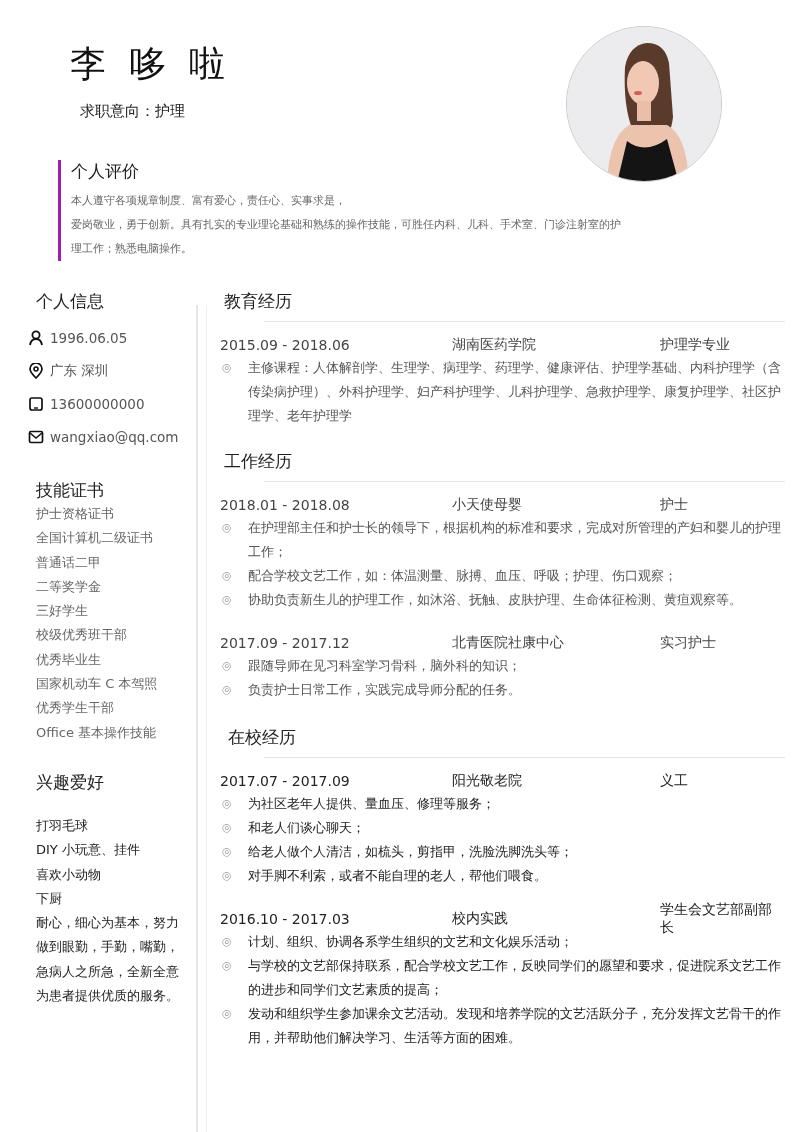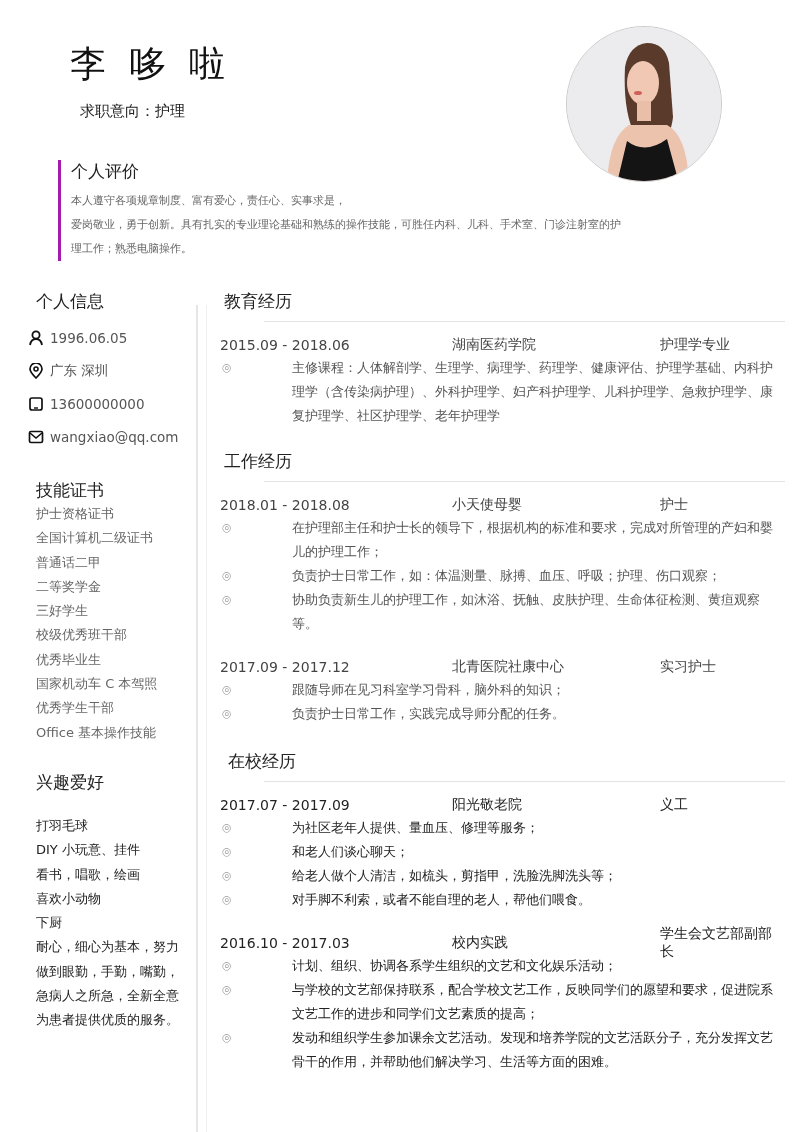--- a/index.html
+++ b/index.html
@@ -30,21 +30,21 @@
 
   .right { position: absolute; left: 220px; top: 290px; width: 565px; }
   .sec-title { font-size: 17px; color: #222; padding-left: 4px; }
   .sec-rule { margin-left: 44px; height: 1px; background: #e3e3e3; margin-top: 8px; margin-bottom: 12px; }
   .entry-head { display: flex; font-size: 14px; color: #444; height: 22px; align-items: center; }
   .entry-head .date { width: 200px; }
   .entry-head .org { width: 240px; padding-left: 32px; }
   .entry-head .role { flex: 1; }
   .bullet { display: flex; font-size: 13px; color: #555; line-height: 24px; }
   .bullet .dot { width: 28px; flex: none; color: #999; font-size: 11px; padding-left: 2px; }
-  .bullet .txt { flex: 1; margin-left: 44px; }
+  .bullet .txt { flex: 1; }
   .dark .bullet { color: #222; }
   .dark .entry-head { color: #222; }
 </style>
 </head>
 <body>
 
 <div class="name">李 哆 啦</div>
 <div class="intent">求职意向：护理</div>
 
 <div class="avatar">
@@ -114,21 +114,20 @@
     <div>国家机动车 C 本驾照</div>
     <div>优秀学生干部</div>
     <div>Office 基本操作技能</div>
   </div>
 
   <div style="height:26px"></div>
   <div class="lsec-title">兴趣爱好</div>
   <div class="hobby-list">
     <div>打羽毛球</div>
     <div>DIY 小玩意、挂件</div>
-    <div>看书，唱歌，绘画</div>
     <div>喜欢小动物</div>
     <div>下厨</div>
     <div>耐心，细心为基本，努力</div>
     <div>做到眼勤，手勤，嘴勤，</div>
     <div>急病人之所急，全新全意</div>
     <div>为患者提供优质的服务。</div>
   </div>
 </div>
 
 <div class="right">
@@ -156,21 +155,21 @@
       <span class="date">2018.01 - 2018.08</span>
       <span class="org">小天使母婴</span>
       <span class="role">护士</span>
     </div>
     <div class="bullet">
         <span class="dot">◎</span>
         <span class="txt">在护理部主任和护士长的领导下，根据机构的标准和要求，完成对所管理的产妇和婴儿的护理工作；</span>
       </div>
     <div class="bullet">
         <span class="dot">◎</span>
-        <span class="txt">负责护士日常工作，如：体温测量、脉搏、血压、呼吸；护理、伤口观察；</span>
+        <span class="txt">配合学校文艺工作，如：体温测量、脉搏、血压、呼吸；护理、伤口观察；</span>
       </div>
     <div class="bullet">
         <span class="dot">◎</span>
         <span class="txt">协助负责新生儿的护理工作，如沐浴、抚触、皮肤护理、生命体征检测、黄疸观察等。</span>
       </div>
   </div>
   <div style="height:20px"></div>
   <div>
     <div class="entry-head">
       <span class="date">2017.09 - 2017.12</span>

